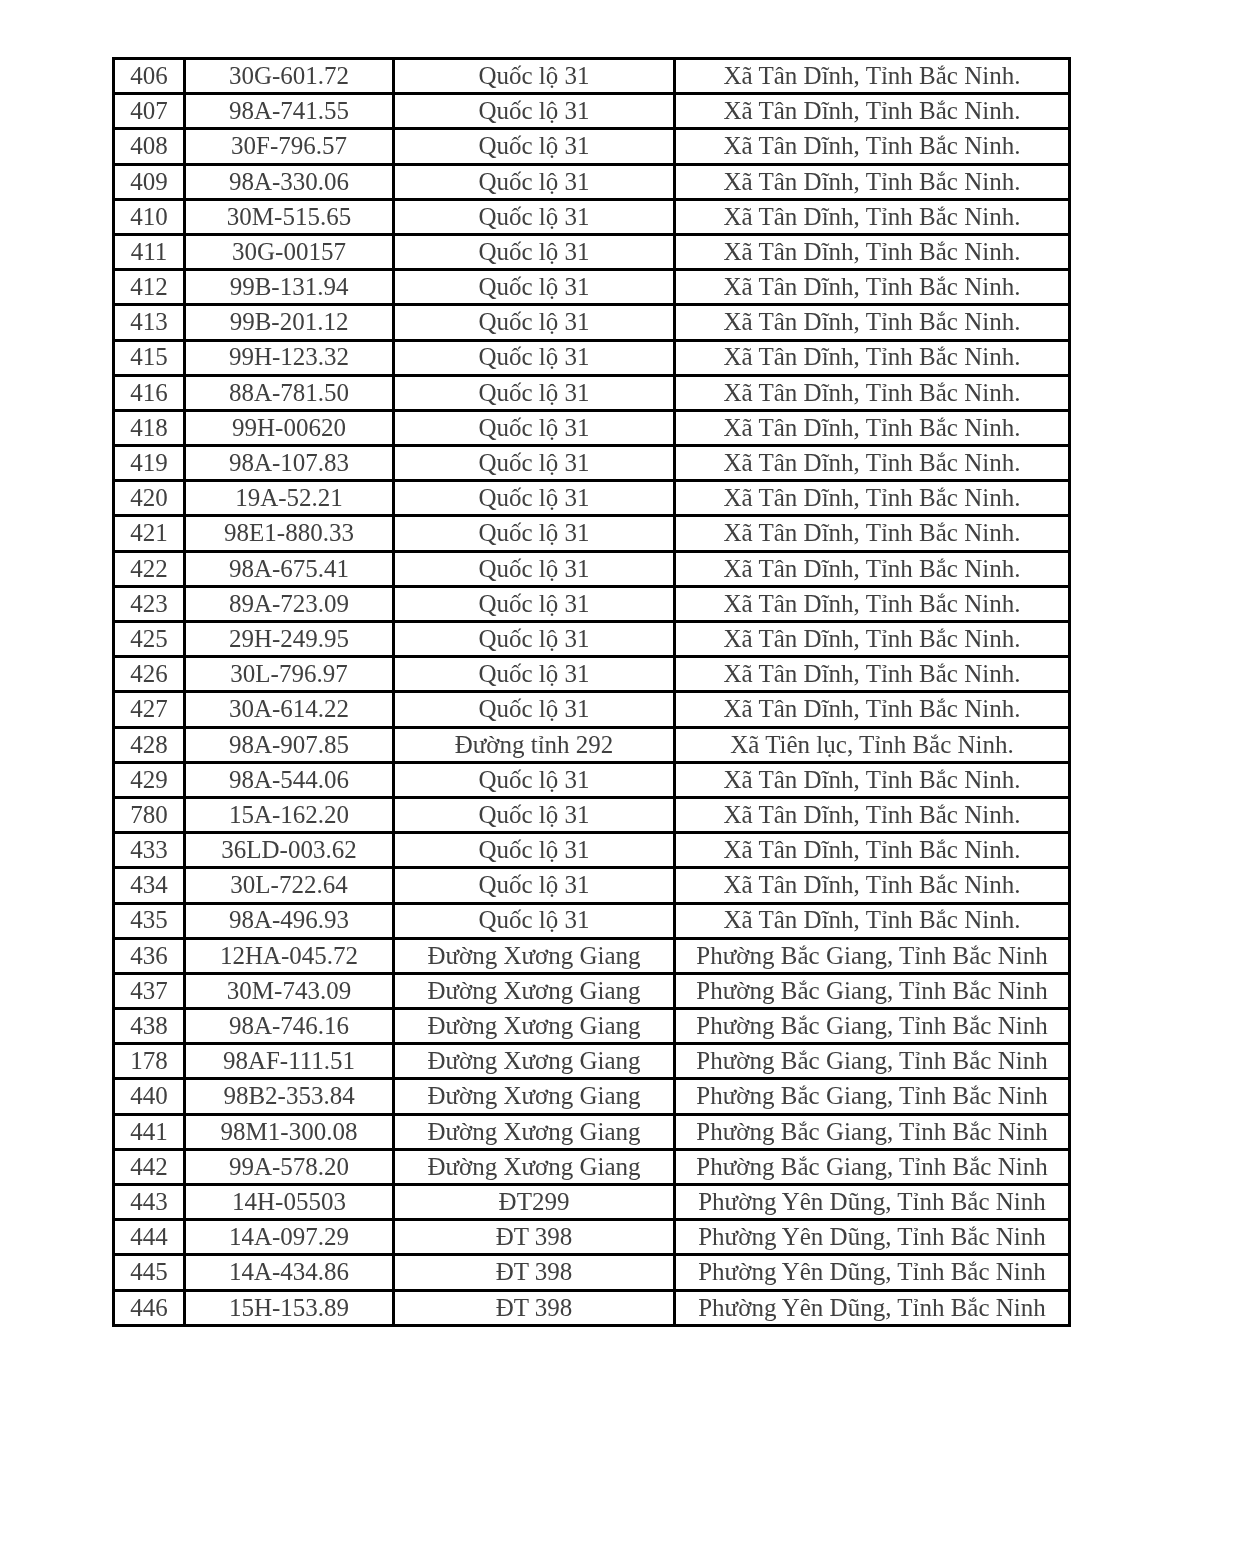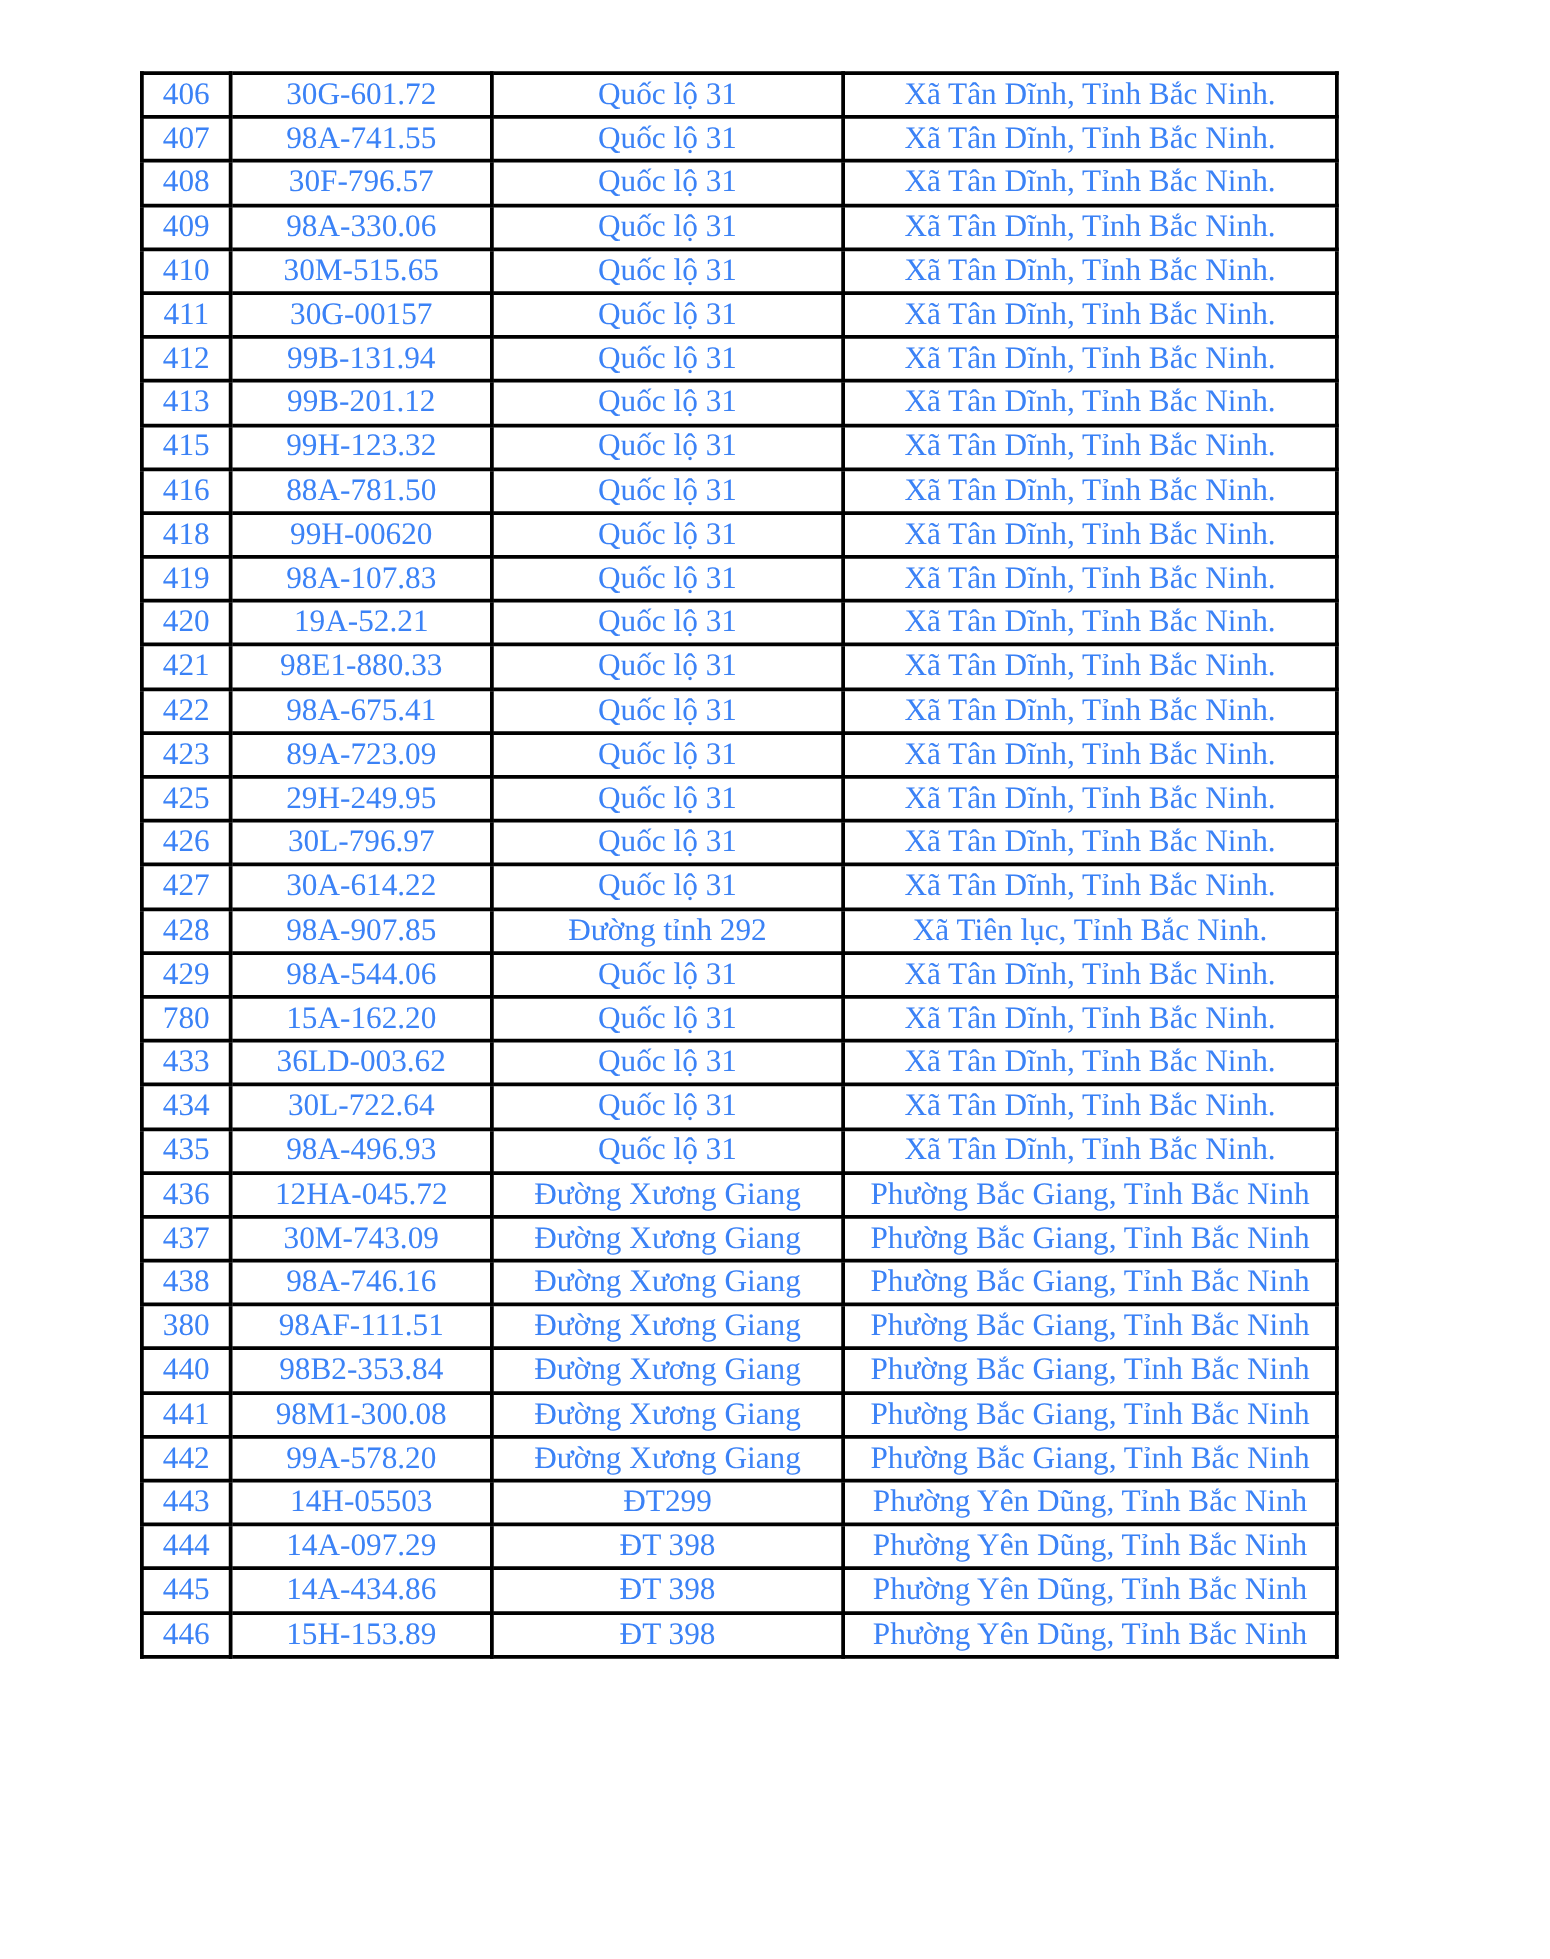--- a/index.html
+++ b/index.html
@@ -6,21 +6,21 @@
     margin: 0;
     padding: 0;
     background: #ffffff;
   }
   .page {
     position: relative;
     width: 1240px;
     height: 1567px;
     background: #ffffff;
     font-family: "Liberation Serif", "DejaVu Serif", serif;
-    color: #3b82f6;
+    color: #404040;
     overflow: hidden;
   }
   table.vehicle-table {
     position: absolute;
     left: 112px;
     top: 57px;
     border-collapse: collapse;
     table-layout: fixed;
     width: 956px;
   }
@@ -216,21 +216,21 @@
           <td>Đường Xương Giang</td>
           <td>Phường Bắc Giang, Tỉnh Bắc Ninh</td>
         </tr>
         <tr>
           <td>438</td>
           <td>98A-746.16</td>
           <td>Đường Xương Giang</td>
           <td>Phường Bắc Giang, Tỉnh Bắc Ninh</td>
         </tr>
         <tr>
-          <td>380</td>
+          <td>178</td>
           <td>98AF-111.51</td>
           <td>Đường Xương Giang</td>
           <td>Phường Bắc Giang, Tỉnh Bắc Ninh</td>
         </tr>
         <tr>
           <td>440</td>
           <td>98B2-353.84</td>
           <td>Đường Xương Giang</td>
           <td>Phường Bắc Giang, Tỉnh Bắc Ninh</td>
         </tr>

